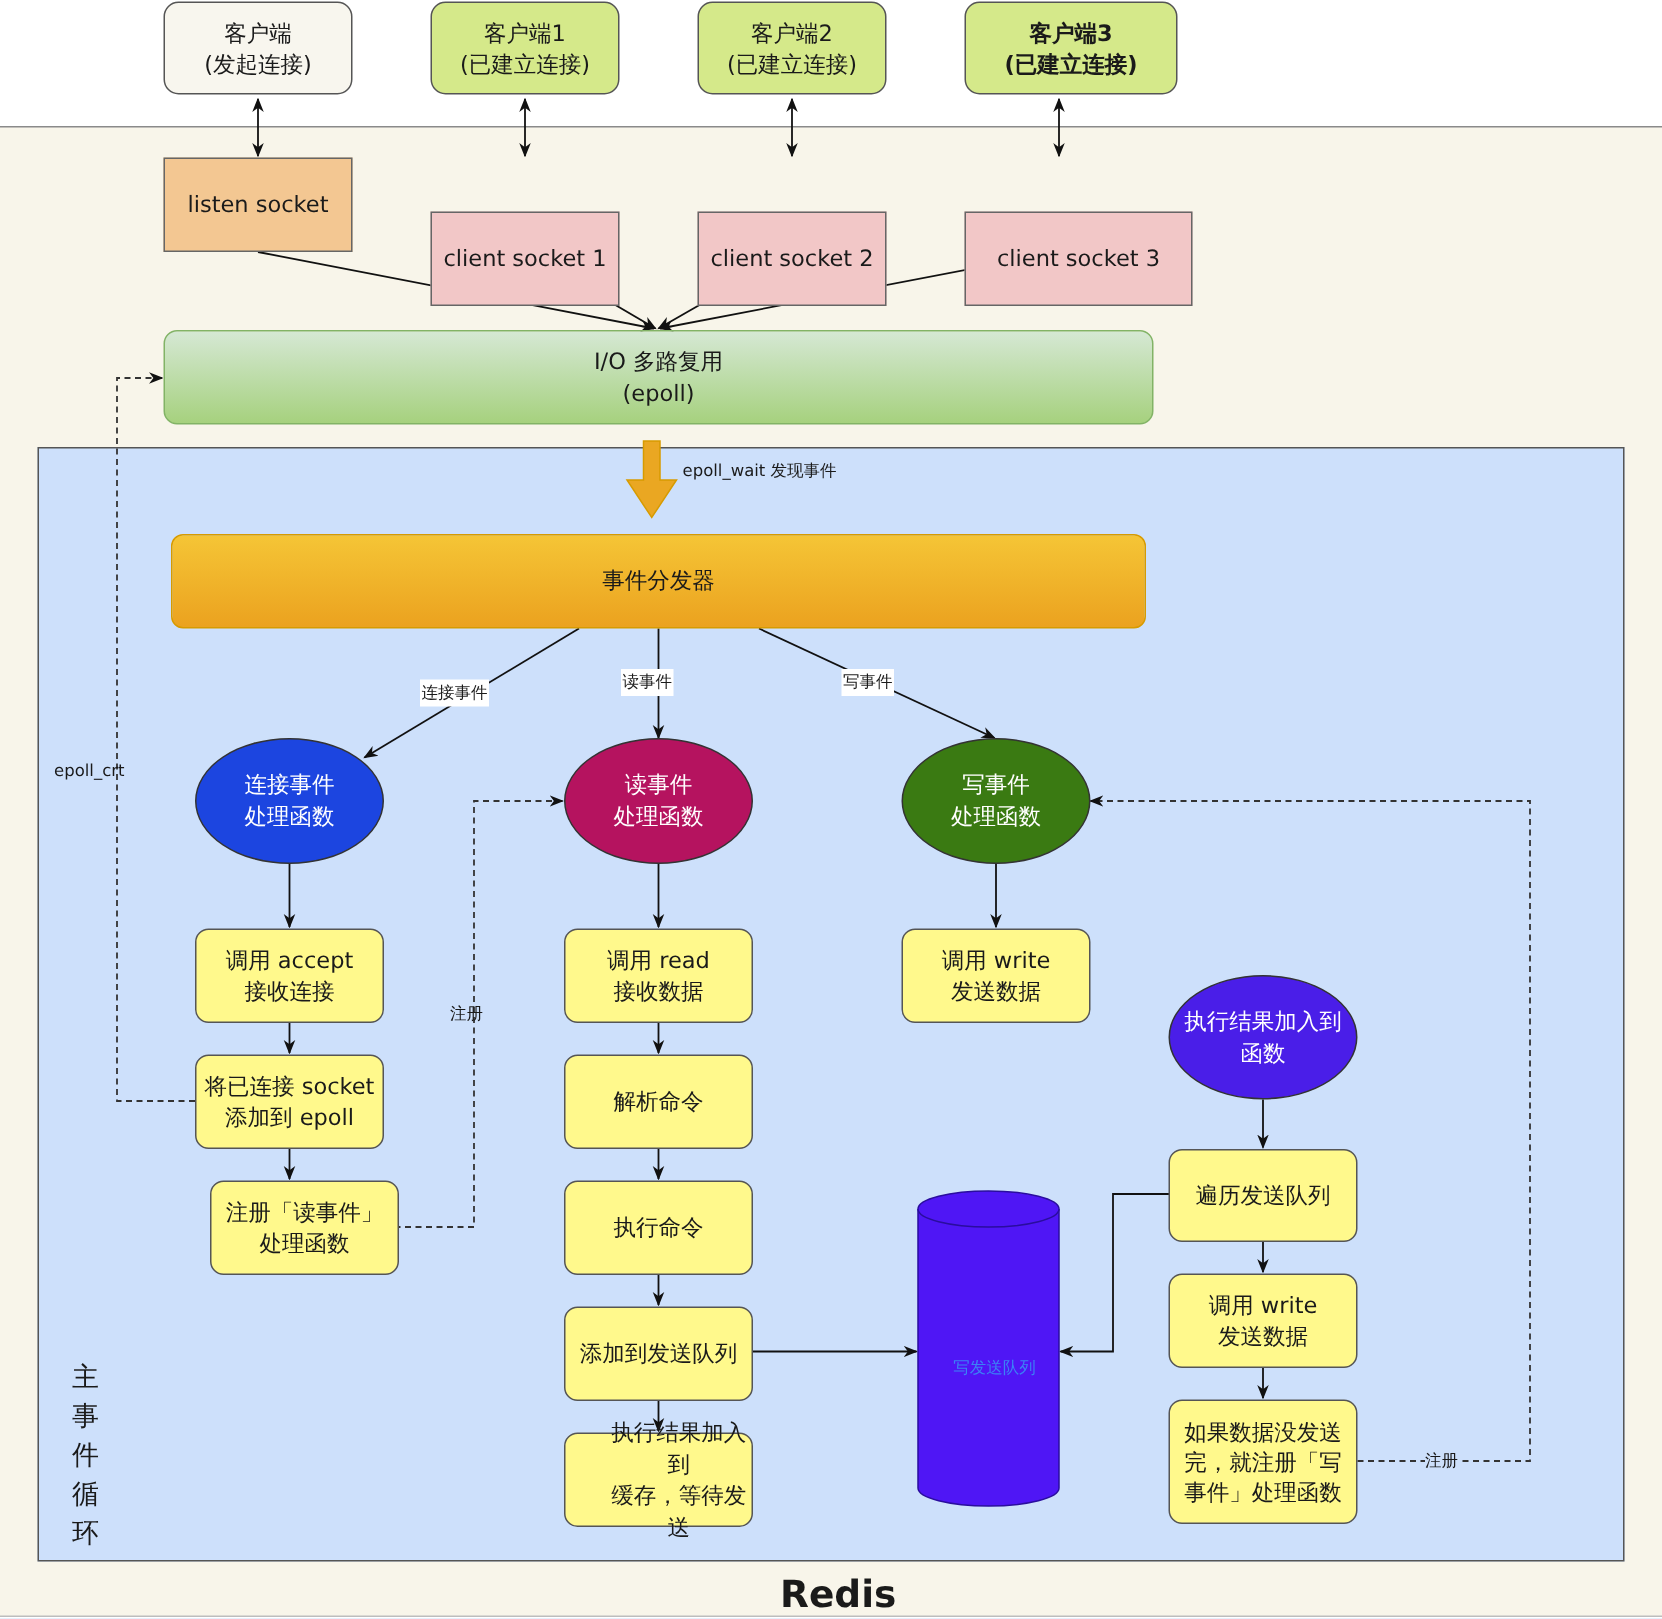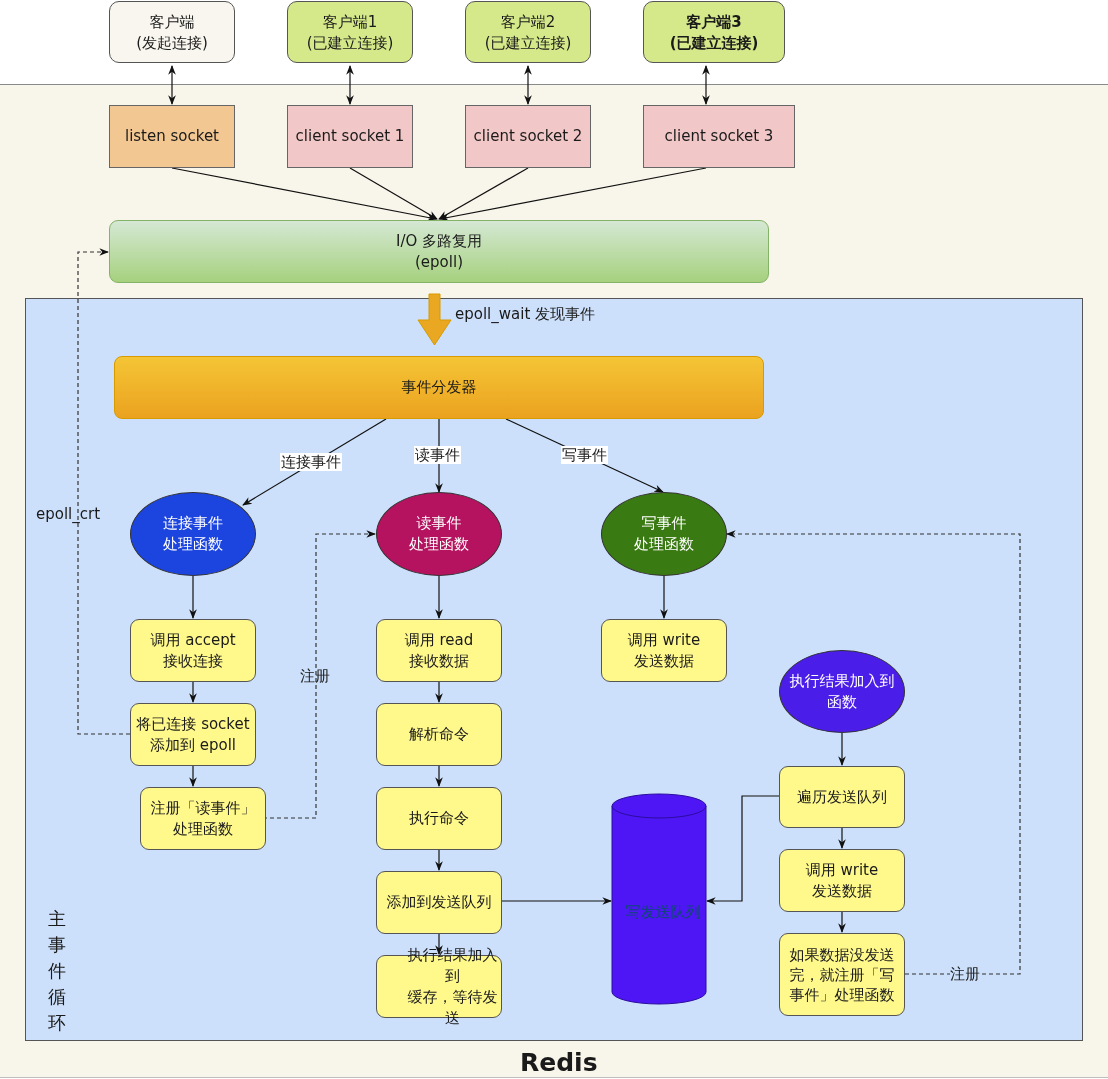--- a/index.html
+++ b/index.html
@@ -10,26 +10,26 @@
                 border-top:1px solid #8a8a8a; border-bottom:1px solid #bdbdbd; }
   .loop-area { position:absolute; left:25px; top:298px; width:1058px; height:743px; background:#cde0fb;
                border:1px solid #555; box-sizing:border-box; }
   .node { position:absolute; box-sizing:border-box; display:flex; align-items:center; justify-content:center;
           text-align:center; font-size:15px; line-height:21px; white-space:pre-line; }
   .client { border:1px solid #555; border-radius:10px; }
   .client.pending { background:#f8f6ee; }
   .client.connected { background:#d5e98a; }
   .sock { border:1px solid #666; }
   .sock.listen { background:#f3c792; }
-  .sock.client-s { background:#f2c7c7; }
+  .sock.client-s { background:#f2c7c7;margin-top:36px; }
   .iomux { border:1px solid #82b366; border-radius:9px; background:linear-gradient(#d5e8d4,#a6d17e); }
   .dispatcher { border:1px solid #d79b00; border-radius:8px; background:linear-gradient(#f5c536,#eba21f); }
   .ell { border:1px solid #333; border-radius:50%; color:#fff; }
   .step { border:1px solid #555; border-radius:9px; background:#fff98c; }
-  .lbl { position:absolute; font-size:15px; line-height:18px; white-space:nowrap; }
+  .lbl { position:absolute; font-size:11px; line-height:18px; white-space:nowrap; }
   .lbl.bg { background:#ffffff; padding:0 1px; }
   .vert { position:absolute; font-size:18px; line-height:26px; width:22px; text-align:center; white-space:pre-line; }
   svg.wires { position:absolute; left:0; top:0; }
 </style>
 </head>
 <body>
 
 <div class="top-band"></div>
 <div class="redis-band"></div>
 <div class="loop-area"></div>
@@ -151,21 +151,21 @@
 <div class="node step" style="left:601px;top:619px;width:126px;height:63px;">调用 write
 发送数据</div>
 
 <div class="node step" style="left:779px;top:766px;width:126px;height:62px;">遍历发送队列</div>
 <div class="node step" style="left:779px;top:849px;width:126px;height:63px;">调用 write
 发送数据</div>
 <div class="node step" style="left:779px;top:933px;width:126px;height:83px;line-height:20px;">如果数据没发送
 完，就注册「写
 事件」处理函数</div>
 
-<div class="lbl" style="left:612px;top:903px;width:102px;text-align:center;color:#0c4a6e;font-family:Liberation Serif, serif;">写发送队列</div>
+<div class="lbl" style="left:612px;top:903px;width:102px;text-align:center;color:#3b82f6;">写发送队列</div>
 
 <div class="vert" style="left:46px;top:906px;">主
 事
 件
 循
 环</div>
 
 <div class="lbl" style="left:520px;top:1051px;font-size:25px;font-weight:bold;line-height:24px;">Redis</div>
 
 </body></html>

